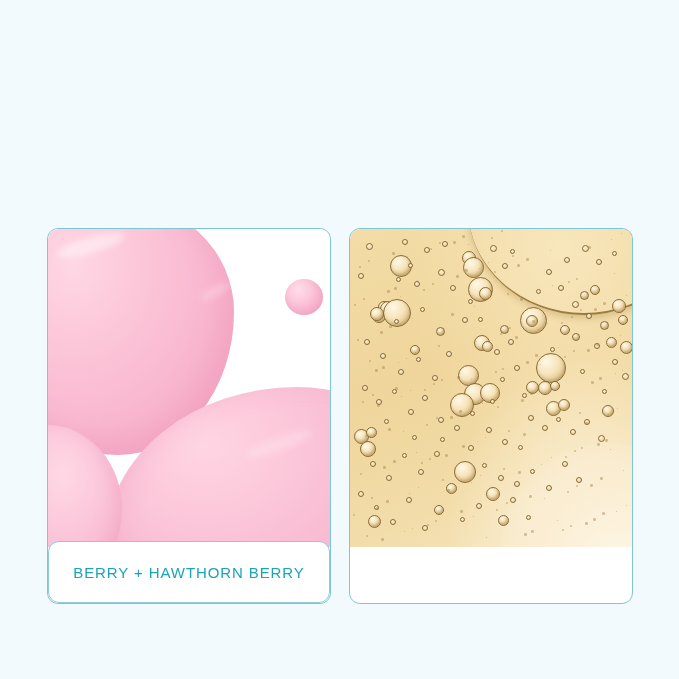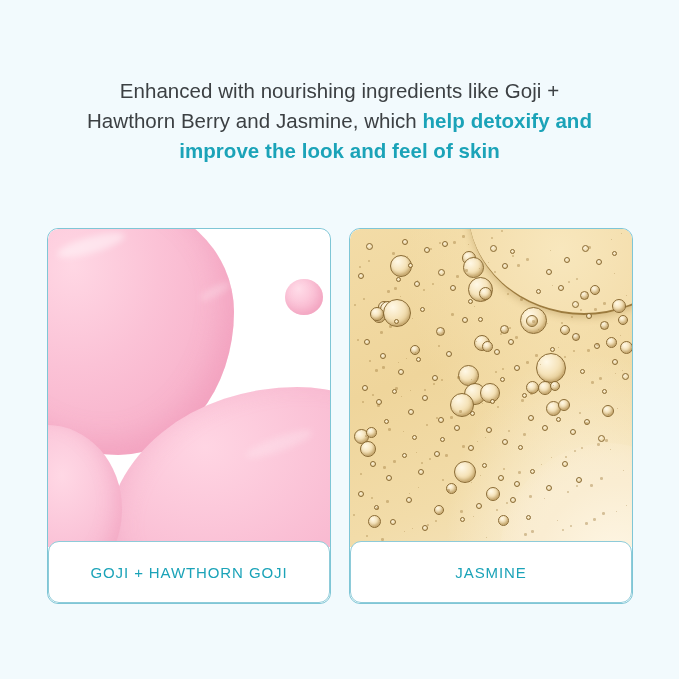--- a/index.html
+++ b/index.html
@@ -226,42 +226,41 @@
     overflow: hidden;
     border-radius: 10px 10px 0 0;
   }
 </style>
 </head>
 <body>
 
 <div id="page">
 
   <div id="heading-block">
-    <p id="subtitle"><span>Enhanced with nourishing ingredients like Goji + Hawthorn Berry and Jasmine, which </span><span class="hl">help detoxify and improve the look and feel of skin</span></p>
   </div>
 
   <div id="cards-row">
 
     <div class="ingredient-card">
       <div class="card-media">
         <div class="clip">
           <div class="pink-art">
             <div class="blob" id="pink-blob-main"></div>
             <div class="blob" id="pink-blob-small"></div>
             <div class="blob" id="pink-blob-bottomright"></div>
             <div class="blob" id="pink-blob-bottomleft"></div>
             <div class="sheen" id="pink-sheen-1"></div>
             <div class="sheen" id="pink-sheen-2"></div>
             <div class="sheen" id="pink-sheen-3"></div>
             <div class="sheen" id="pink-sheen-4"></div>
           </div>
         </div>
       </div>
       <div class="card-label">
-        <span class="card-label-text">GOJI + HAWTHORN GOJI</span>
+        <span class="card-label-text">BERRY + HAWTHORN BERRY</span>
       </div>
     </div>
 
     <div class="ingredient-card">
       <div class="card-media">
         <div class="clip">
           <div class="gold-art">
             <div id="gold-arc"></div>
             <div id="gold-lower-light"></div>
             <div id="bubble-layer">
@@ -565,19 +564,16 @@
                 <div class="spec" style="left:25px;top:140px;width:2.6px;height:2.6px;"></div>
                 <div class="spec" style="left:207px;top:291px;width:1px;height:1px;"></div>
                 <div class="spec" style="left:19px;top:131px;width:1.8px;height:1.8px;"></div>
                 <div class="spec" style="left:110px;top:281px;width:2.6px;height:2.6px;"></div>
                 <div class="spec" style="left:201px;top:228px;width:1px;height:1px;"></div>
                 <div class="spec" style="left:13px;top:69px;width:1.8px;height:1.8px;"></div>
               </div>
           </div>
         </div>
       </div>
-      <div class="card-label">
-        <span class="card-label-text">JASMINE</span>
-      </div>
     </div>
 
   </div>
 </div>
 
 </body></html>

